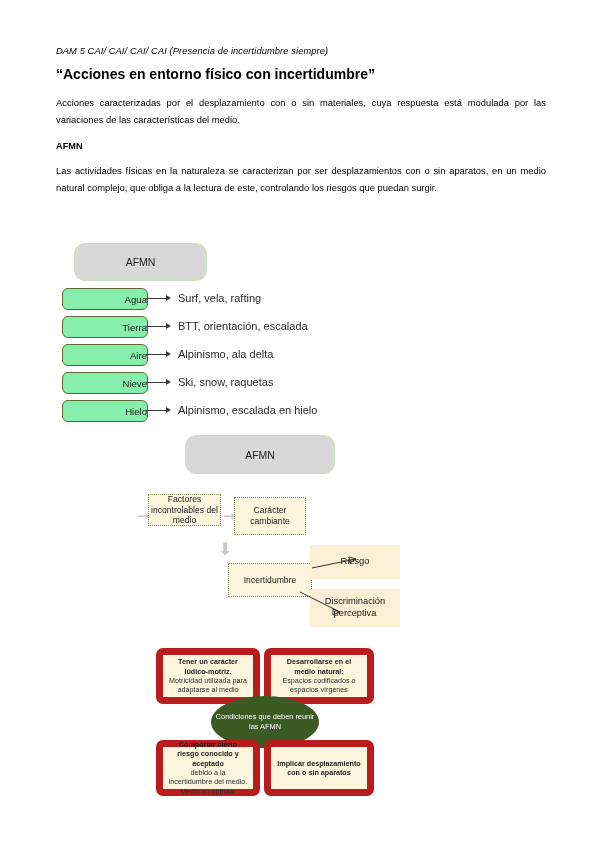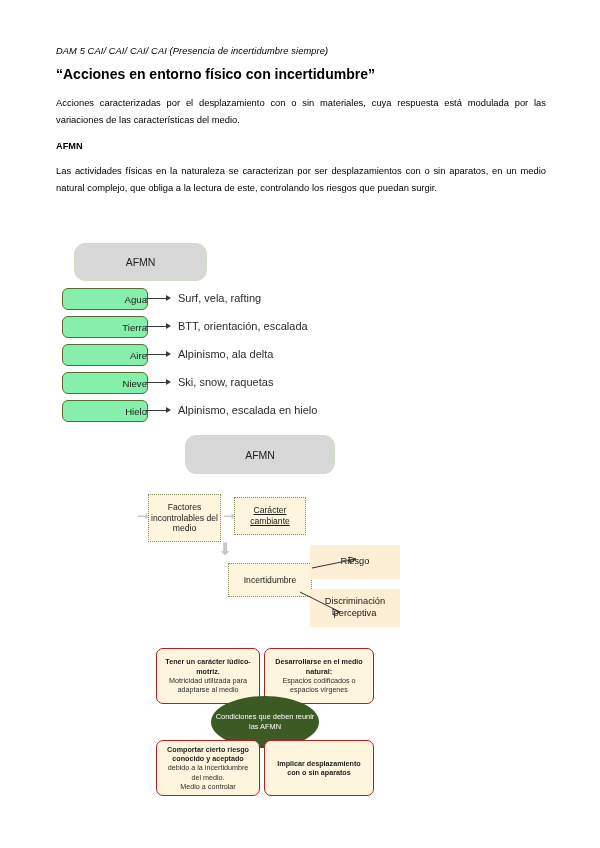--- a/index.html
+++ b/index.html
@@ -150,21 +150,21 @@
     text-align: center;
     font-size: 9.3px;
     line-height: 1.25;
     color: #1a1a1a;
   }
 
   
   .d3-box {
     position: absolute;
     background: #fdf5dd;
-    border: 1px solid #b91c1c;
+    border: 7px solid #b91c1c;
     border-radius: 7px;
     text-align: center;
     font-size: 7.2px;
     line-height: 1.3;
     color: #2d2d2d;
     padding: 6px 5px;
     box-sizing: border-box;
     display: flex;
     flex-direction: column;
     align-items: center;
@@ -248,26 +248,26 @@
   </div>
 
   <div class="diagram" style="left:0;top:0;width:600px;height:848px;">
 
     <div class="gray-pill" style="left:185px;top:435px;width:148px;height:37px;">
       <span>AFMN</span>
     </div>
 
     <div class="block-arrow" style="left:137px;top:508px;">➞</div>
 
-    <div class="d2-box" style="left:148px;top:494px;width:73px;height:48px;">
+    <div class="d2-box" style="left:148px;top:494px;width:73px;height:32px;">
       <span>Factores incontrolables del medio</span>
     </div>
     <div class="block-arrow" style="left:223px;top:508px;">➞</div>
 
-    <div class="d2-box" style="left:234px;top:497px;width:72px;height:38px;text-decoration:underline;">
+    <div class="d2-box" style="left:234px;top:497px;width:72px;height:38px;">
       <span>Carácter cambiante</span>
     </div>
 
     <div style="position:absolute;left:218px;top:541px;font-size:17px;color:#c9c9c9;line-height:1;">⬇</div>
 
     <div class="d2-box" style="left:228px;top:563px;width:84px;height:34px;">
       <span>Incertidumbre</span>
     </div>
 
     <div class="panel-cream" style="left:310px;top:545px;width:90px;height:34px;">

